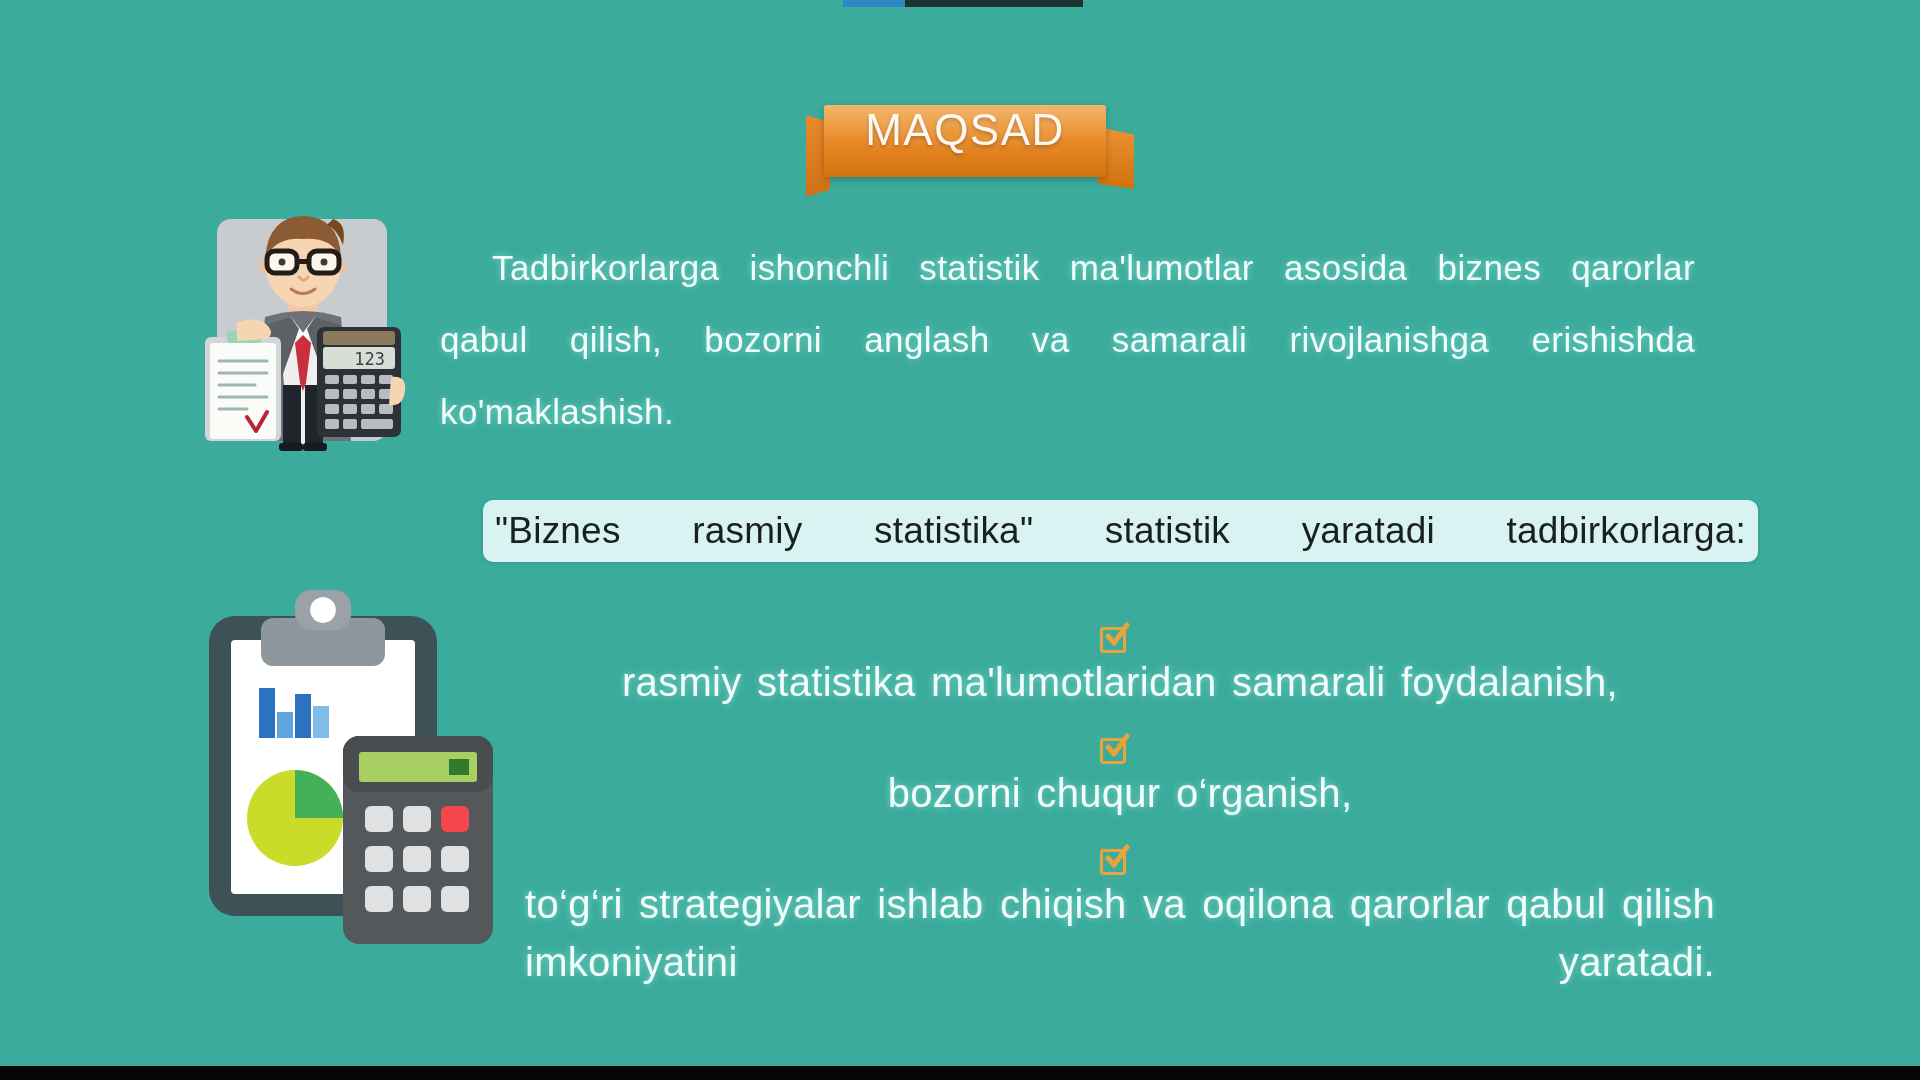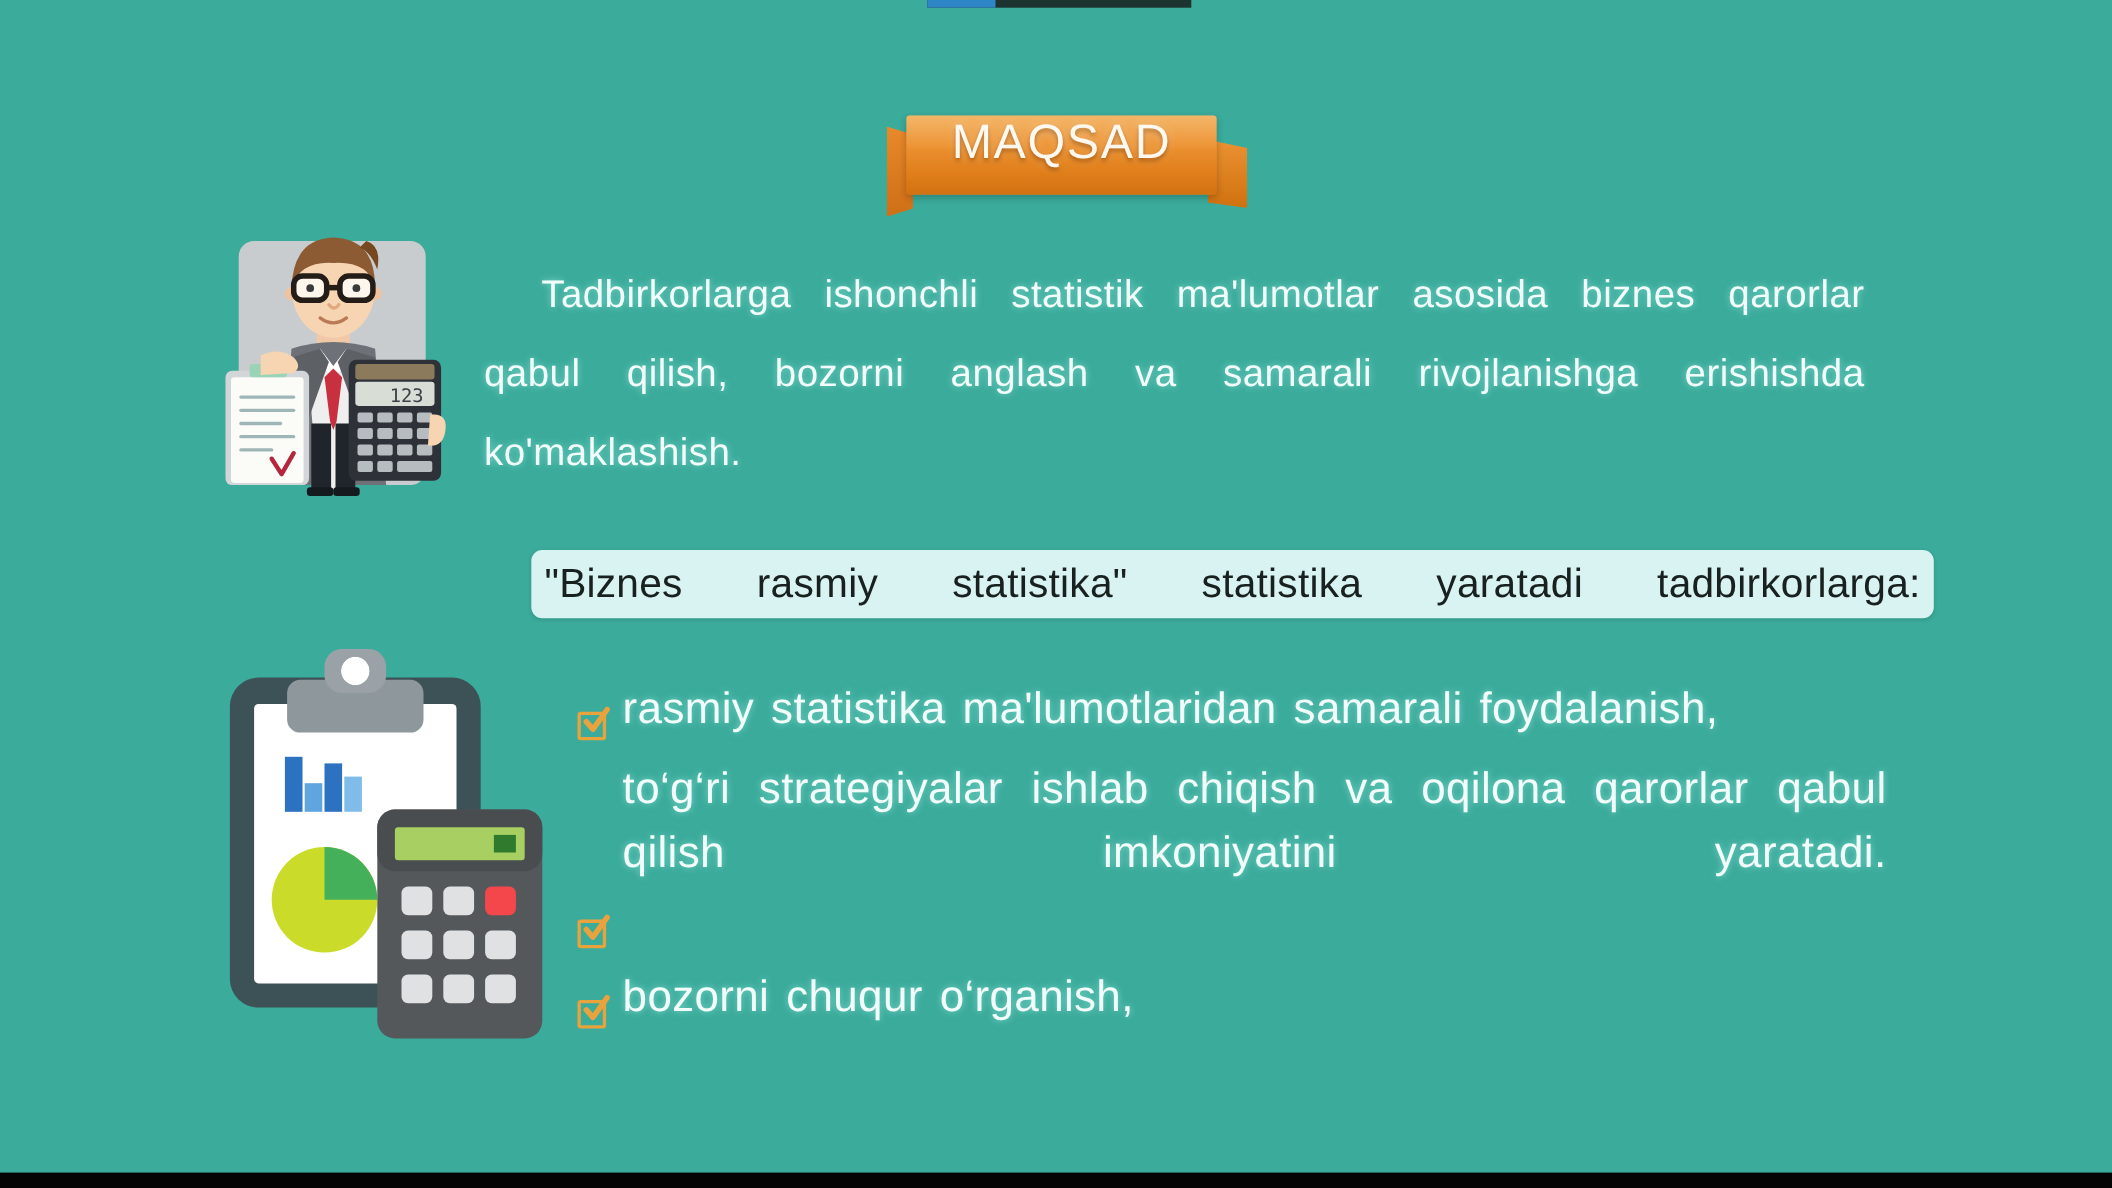--- a/index.html
+++ b/index.html
@@ -111,22 +111,23 @@
     display:flex; justify-content:space-between;
   }
   #headline-text span { white-space:pre; }
 
   
   #checklist {
     position:absolute; left:525px; top:615px;
     width:1190px;
   }
   .check-row {
-    display:flex; align-items:flex-end;
+    display:flex; align-items:center;
     margin-bottom:15px;
+    flex-direction:column;
   }
   .check-box {
     flex:0 0 auto;
     width:26px; height:26px;
     margin-top:12px; margin-right:15px;
     position:relative;
   }
   .check-box .frame {
     position:absolute; inset:0;
     border:3px solid #e8a33c;
@@ -250,21 +251,21 @@
     </svg>
   </div>
 
   <div id="intro-paragraph">Tadbirkorlarga ishonchli statistik ma'lumotlar asosida biznes qarorlar qabul qilish, bozorni anglash va samarali rivojlanishga erishishda ko'maklashish.</div>
 
   <div id="headline-bar">
     <div id="headline-text">
       <span>"Biznes</span>
       <span>rasmiy</span>
       <span>statistika"</span>
-      <span>statistika</span>
+      <span>statistik</span>
       <span>yaratadi</span>
       <span>tadbirkorlarga:</span>
     </div>
   </div>
 
   <div id="stats-icon">
     <svg viewBox="0 0 300 375" width="300" height="375">
 
       <rect x="14" y="38" width="228" height="300" rx="26" fill="#3C5257"></rect>
       <rect x="36" y="62" width="184" height="254" rx="4" fill="#FFFFFF"></rect>
@@ -314,30 +315,30 @@
       <span class="check-text">rasmiy statistika ma'lumotlaridan samarali foydalanish,</span>
     </div>
 
     <div class="check-row">
       <span class="check-box">
         <span class="frame"></span>
         <svg class="tick" viewBox="0 0 26 26">
           <path d="M4 14 L10 21 L23 3" stroke="#E8A33C" stroke-width="5" fill="none" stroke-linecap="round" stroke-linejoin="round"></path>
         </svg>
       </span>
-      <span class="check-text justified">to‘g‘ri strategiyalar ishlab chiqish va oqilona qarorlar qabul qilish imkoniyatini yaratadi.</span>
+      <span class="check-text">bozorni chuqur o‘rganish,</span>
     </div>
 
     <div class="check-row">
       <span class="check-box">
         <span class="frame"></span>
         <svg class="tick" viewBox="0 0 26 26">
           <path d="M4 14 L10 21 L23 3" stroke="#E8A33C" stroke-width="5" fill="none" stroke-linecap="round" stroke-linejoin="round"></path>
         </svg>
       </span>
-      <span class="check-text">bozorni chuqur o‘rganish,</span>
+      <span class="check-text justified">to‘g‘ri strategiyalar ishlab chiqish va oqilona qarorlar qabul qilish imkoniyatini yaratadi.</span>
     </div>
 
   </div>
 
   <div id="letterbox-bottom"></div>
 
 </div>
 
 </body></html>

